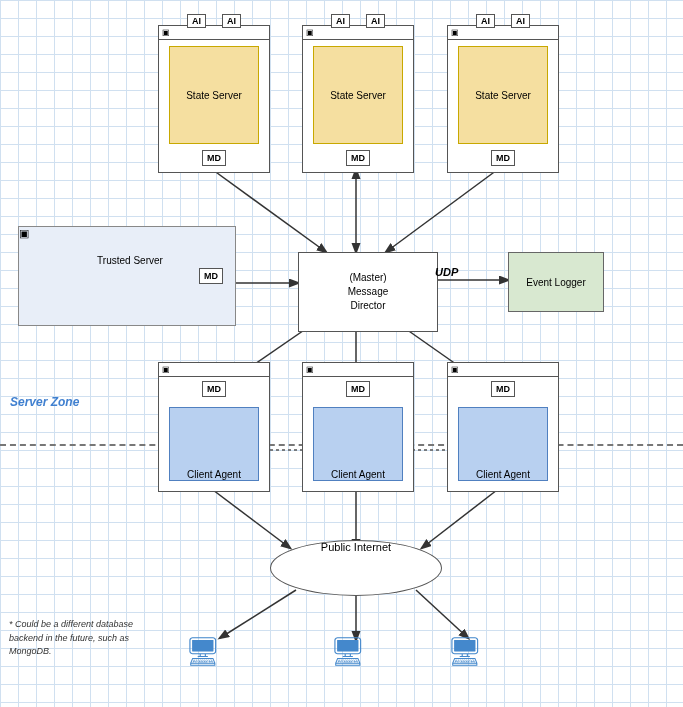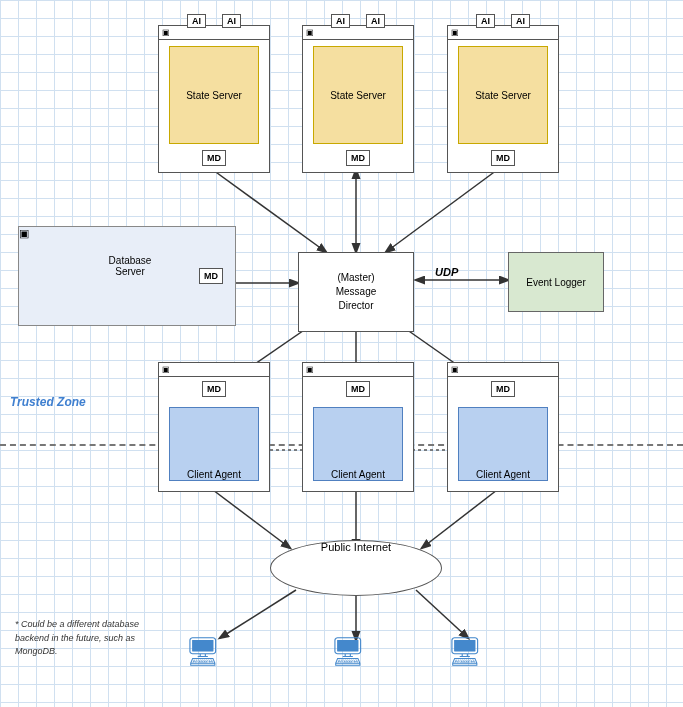--- a/index.html
+++ b/index.html
@@ -260,38 +260,38 @@
     </div>
     <div class="md-badge" style="bottom:6px; left:50%; transform:translateX(-50%);">MD</div>
   </div>
 
   <div class="db-box" style="left:18px; top:226px; width:218px; height:100px;">
     <div class="title-bar" style="background:#e8eef8;">
       <span class="mini-icon">▣</span>
     </div>
 
 
-    <div style="position:absolute; left:76px; top:28px; font-size:10px; text-align:center; width:70px;">Database Server</div>
+    <div style="position:absolute; left:76px; top:28px; font-size:10px; text-align:center; width:70px;">Trusted Server</div>
 
     <div class="md-badge" style="right:12px; top:50%; transform:translateY(-50%);">MD</div>
   </div>
 
-  <div class="master-director" style="left:298px; top:252px; width:116px; height:80px;align-items:center;">
+  <div class="master-director" style="left:298px; top:252px; width:140px; height:80px;align-items:center;">
     <span style="white-space:pre-line; line-height:1.4;">(Master)
 Message
 Director</span>
   </div>
 
   <div class="event-logger" style="left:508px; top:252px; width:96px; height:60px;">
     <span>Event Logger</span>
   </div>
 
   <div style="position:absolute; left:435px; top:266px; font-size:11px; font-weight:bold; font-style:italic;">UDP</div>
 
-  <div class="trusted-zone-label" style="left:10px; top:395px;">Trusted Zone</div>
+  <div class="trusted-zone-label" style="left:10px; top:395px;">Server Zone</div>
 
   <div class="dotted-line" style="left:0; top:444px; width:683px;"></div>
 
   <div class="server-box" style="left:158px; top:362px; width:112px; height:130px;">
     <div class="title-bar">
       <span class="mini-icon">▣</span>
     </div>
     <div class="md-badge" style="top:18px; left:50%; transform:translateX(-50%);">MD</div>
     <div class="client-inner" style="top:44px; left:10px; right:10px; bottom:10px;">
       <span>Client Agent</span>
@@ -319,17 +319,17 @@
   </div>
 
   <div class="public-internet" style="left:270px; top:540px; width:172px; height:56px;">
     <span>Public Internet</span>
   </div>
 
   <div class="computer-icon" style="left:185px; top:635px;">🖥</div>
   <div class="computer-icon" style="left:330px; top:635px;">🖥</div>
   <div class="computer-icon" style="left:447px; top:635px;">🖥</div>
 
-  <div class="note-text" style="left:15px; top:618px; width:160px; line-height:1.5;">* Could be a different
+  <div class="note-text" style="left:9px; top:618px; width:160px; line-height:1.5;">* Could be a different
 database backend in the
 future, such as MongoDB.</div>
 
 </div>
 
 </body></html>

